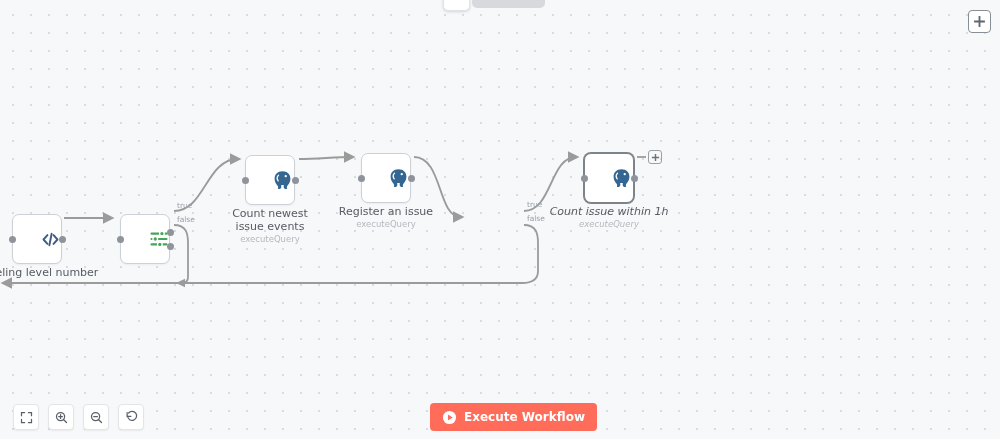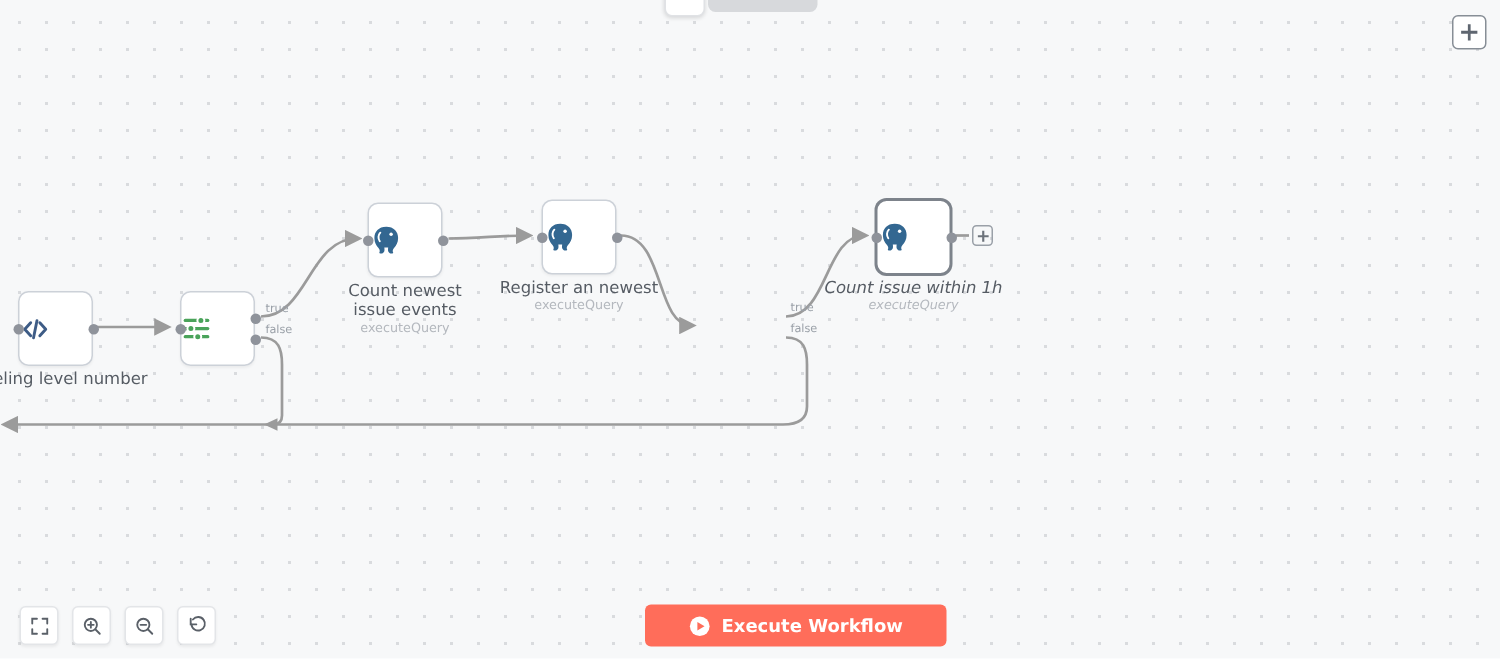--- a/index.html
+++ b/index.html
@@ -8,22 +8,22 @@
     position:relative;width:1000px;height:439px;overflow:hidden;
     background-color:#f7f8f9;
     background-image:radial-gradient(circle,#d9dbde 1px,transparent 1.3px);
     background-size:18px 18px;background-position:4px 6px;
   }
   .wires{position:absolute;left:0;top:0;z-index:1;pointer-events:none;}
   .portlabel{font-size:7.5px;fill:#9aa0a8;}
   .node{
     position:absolute;width:48px;height:48px;background:#fff;
     border:1.5px solid #ccd1d8;border-radius:7px;
-    display:flex;align-items:center;justify-content:flex-start;
-    z-index:2;box-shadow:0 1px 2px rgba(0,0,0,.05);
+    display:flex;align-items:center;justify-content:flex-end;
+    z-index:2;box-shadow:0 1px 2px rgba(0,0,0,.05);margin-top:20px;
   }
   .node.selected{border-color:#7d838b;box-shadow:0 0 0 1px #7d838b;font-style:italic;}
   .caption{position:absolute;top:51px;left:50%;transform:translateX(-50%);width:150px;text-align:center;}
   .caption .t{font-size:11px;color:#555b63;line-height:1.2;}
   .caption .s{font-size:8.5px;color:#b4b8be;margin-top:1px;}
   .caption.narrow{width:104px;}
   .port{position:absolute;width:7px;height:7px;border-radius:50%;background:#8f939b;z-index:3;}
   .port.in{left:-4.5px;top:50%;margin-top:-3.5px;}
   .port.out{right:-4.5px;top:50%;margin-top:-3.5px;}
   .port.out1{right:-4.5px;top:14px;}
@@ -42,21 +42,21 @@
   .tog-a{width:25px;height:18px;background:#fff;border:1px solid #e0e2e5;border-radius:5px;box-shadow:0 1px 3px rgba(0,0,0,.14);}
   .tog-b{width:73px;height:16px;background:#d7d9dc;border-radius:5px;margin-top:1px;}
   .zoombar{position:absolute;left:13px;top:404px;display:flex;gap:9px;z-index:4;}
   .ctl{
     width:26px;height:26px;background:#fff;border:1px solid #e3e5e8;border-radius:4px;
     display:flex;align-items:center;justify-content:center;box-shadow:0 1px 2px rgba(0,0,0,.06);
     padding:0;cursor:pointer;
   }
   .exec{
     position:absolute;left:430px;top:403px;height:28px;background:#ff6d5a;border:none;border-radius:4px;
-    color:#fff;font-size:12px;font-weight:bold;display:flex;align-items:center;gap:7px;padding:0 29px;
+    color:#fff;font-size:12px;font-weight:bold;display:flex;align-items:center;gap:7px;padding:0 12px;
     z-index:4;font-family:inherit;cursor:pointer;
   }
 </style>
 </head>
 <body>
 
 <div class="canvas">
 
   <svg class="wires" width="1000" height="439" viewBox="0 0 1000 439">
     <defs>
@@ -128,21 +128,21 @@
 
   <div class="node" style="left:361px;top:133px">
     <svg width="23" height="23" viewBox="0 0 32 32">
       <path fill="#336791" d="M16 3c7 0 11 4.6 11 10.5 0 4.3-1.8 7-3.6 9-1.4 1.5-1.8 3-.9 4.9-1.8 1-3.9.4-4.6-1.4-.4-1.1-.3-2.4-.1-3.8-1.2.2-2.4.2-3.6 0 .2 1.4.3 2.7-.1 3.8-.7 1.8-2.8 2.4-4.6 1.4.9-1.9.5-3.4-.9-4.9-1.8-2-3.6-4.7-3.6-9C5 7.6 9 3 16 3z"></path>
       <circle cx="20.5" cy="10" r="1.6" fill="#fff"></circle>
       <path d="M10.5 8.5c-2 2-2.3 5.5-.5 8" stroke="#fff" stroke-width="1.8" fill="none" stroke-linecap="round"></path>
     </svg>
     <div class="port in"></div>
     <div class="port out"></div>
     <div class="caption">
-      <div class="t">Register an newest</div>
+      <div class="t">Register an issue</div>
       <div class="s">executeQuery</div>
     </div>
   </div>
 
 
   <div class="node selected" style="left:584px;top:133px">
     <svg width="23" height="23" viewBox="0 0 32 32">
       <path fill="#336791" d="M16 3c7 0 11 4.6 11 10.5 0 4.3-1.8 7-3.6 9-1.4 1.5-1.8 3-.9 4.9-1.8 1-3.9.4-4.6-1.4-.4-1.1-.3-2.4-.1-3.8-1.2.2-2.4.2-3.6 0 .2 1.4.3 2.7-.1 3.8-.7 1.8-2.8 2.4-4.6 1.4.9-1.9.5-3.4-.9-4.9-1.8-2-3.6-4.7-3.6-9C5 7.6 9 3 16 3z"></path>
       <circle cx="20.5" cy="10" r="1.6" fill="#fff"></circle>
       <path d="M10.5 8.5c-2 2-2.3 5.5-.5 8" stroke="#fff" stroke-width="1.8" fill="none" stroke-linecap="round"></path>

